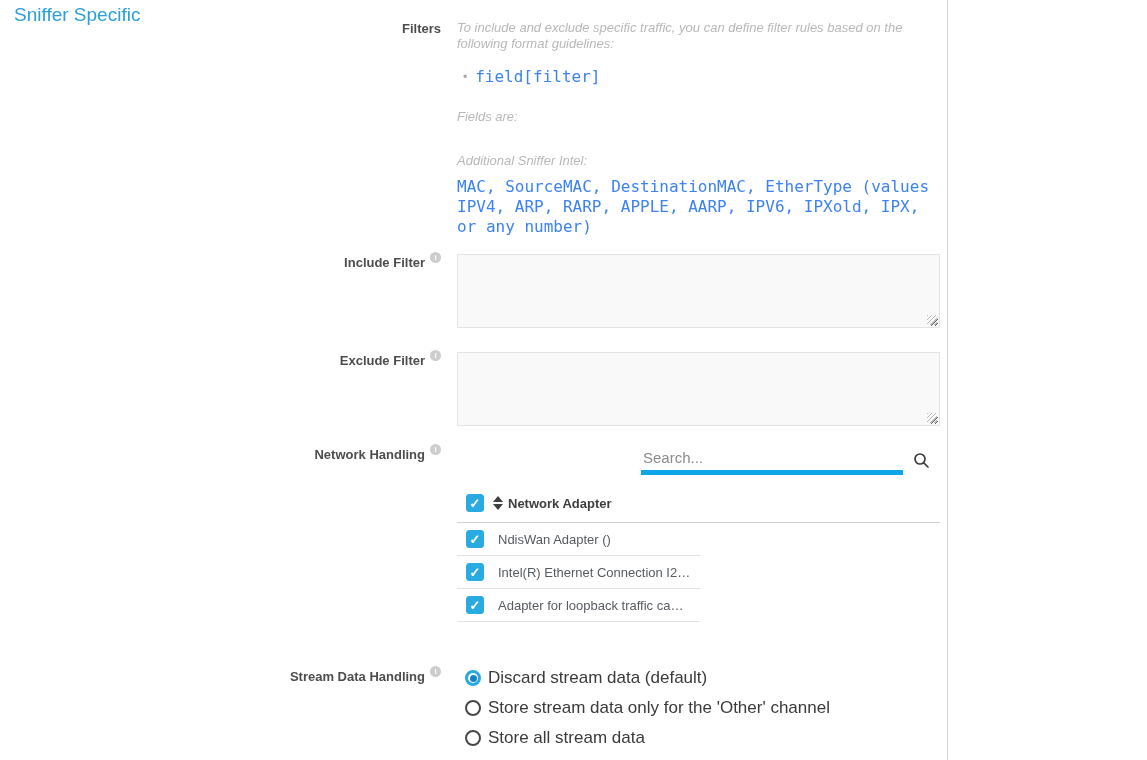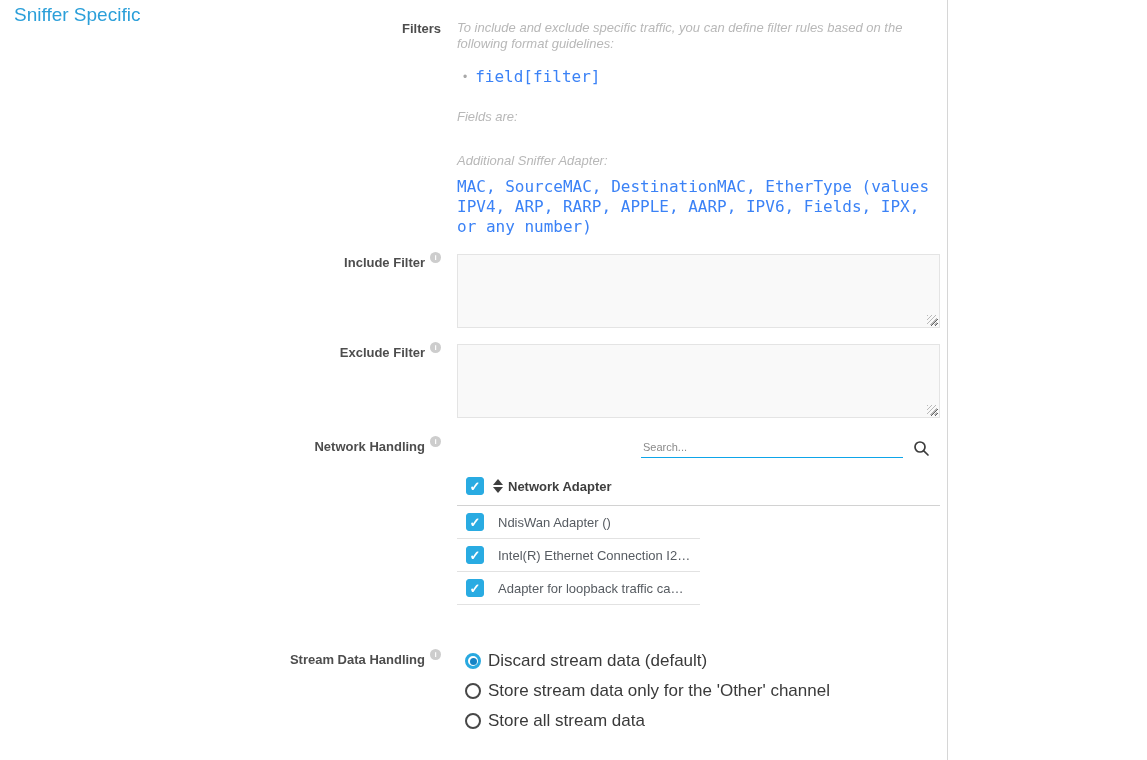--- a/index.html
+++ b/index.html
@@ -24,31 +24,31 @@
   .hint { font-size:13px; font-style:italic; color:#b8b8b8; line-height:16px; }
   .mono { font-family:"DejaVu Sans Mono", monospace; font-style:normal; font-size:16px; color:#3b82f6; line-height:20px; }
   .bullet-line { margin-top:15px; display:flex; align-items:center; }
   .bullet-dot { color:#a8a8a8; font-size:12px; margin:0 8px 0 6px; }
   .gap-fields { margin-top:22px; }
   .gap-list { margin-top:8px; }
   .gap-additional { margin-top:28px; }
 
   
   .row-include { margin-top:17px; }
-  .row-exclude { margin-top:12px; }
+  .row-exclude { margin-top:20px; }
   .filter-textarea { width:100%; height:74px; background:#f9f9f9; border:1px solid #e4e4e4;
     resize:both; font-family:"Liberation Sans", sans-serif; font-size:13px; color:#555; padding:6px 8px;
     background-image:repeating-linear-gradient(135deg, #b9b9b9 0 1px, transparent 1px 3px);
     background-size:10px 10px; background-repeat:no-repeat; background-position:right 2px bottom 2px; }
 
   
   .row-adapters { margin-top:16px; }
   .search-bar { display:flex; justify-content:flex-end; align-items:center; padding-right:10px; }
-  .search-input { width:262px; border:none; border-bottom:1px solid #0ea5e9; background:transparent;
-    font-size:11px; color:#555; padding:3px 2px 4px 2px; }
+  .search-input { width:262px; border:none; border-bottom:5px solid #0ea5e9; background:transparent;
+    font-size:15px; color:#555; padding:3px 2px 4px 2px; }
   .search-input::placeholder { color:#8a8a8a; opacity:1; }
   .search-icon { margin-left:10px; display:inline-flex; }
 
   .adapter-header { display:flex; align-items:center; margin-top:13px; padding:6px 0 10px 9px;
     border-bottom:1px solid #d2d2d2; }
   .adapter-header-label { font-size:13px; font-weight:bold; color:#3e3e3e; margin-left:5px; }
   .sort-icon { display:inline-flex; flex-direction:column; gap:2px; margin-left:9px; }
   .sort-icon .tri-up { width:0; height:0; border-left:5px solid transparent; border-right:5px solid transparent; border-bottom:6px solid #3f3f3f; }
   .sort-icon .tri-down { width:0; height:0; border-left:5px solid transparent; border-right:5px solid transparent; border-top:6px solid #3f3f3f; }
 
@@ -80,22 +80,22 @@
       <div class="label-col">
         <span class="field-label">Filters</span>
       </div>
       <div class="content-col">
         <p class="hint">To include and exclude specific traffic, you can define filter rules based on the following format guidelines:</p>
         <div class="bullet-line">
           <span class="bullet-dot">•</span>
           <span class="mono">field[filter]</span>
         </div>
         <p class="hint gap-fields">Fields are:</p>
-        <p class="hint gap-additional">Additional Sniffer Adapter:</p>
-        <p class="mono gap-list">MAC, SourceMAC, DestinationMAC, EtherType (values IPV4, ARP, RARP, APPLE, AARP, IPV6, Fields, IPX, or any number)</p>
+        <p class="hint gap-additional">Additional Sniffer Intel:</p>
+        <p class="mono gap-list">MAC, SourceMAC, DestinationMAC, EtherType (values IPV4, ARP, RARP, APPLE, AARP, IPV6, IPXold, IPX, or any number)</p>
       </div>
     </div>
 
     <div class="form-row row-include">
       <div class="label-col">
         <span class="field-label">Include Filter</span>
         <span class="info-icon"></span>
       </div>
       <div class="content-col">
         <textarea class="filter-textarea" style=""></textarea>

